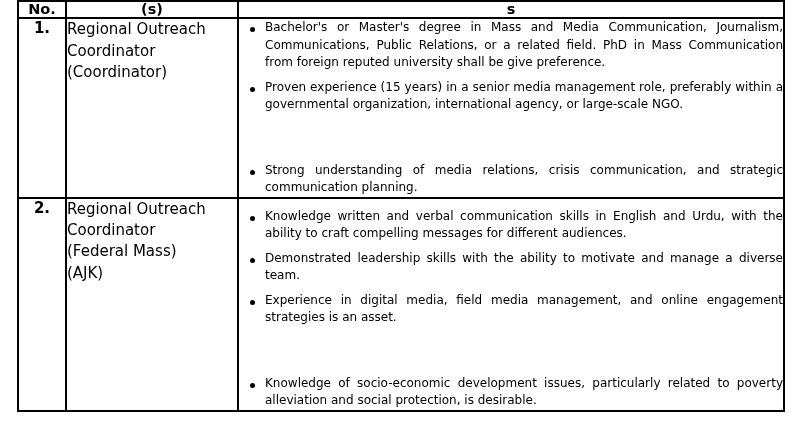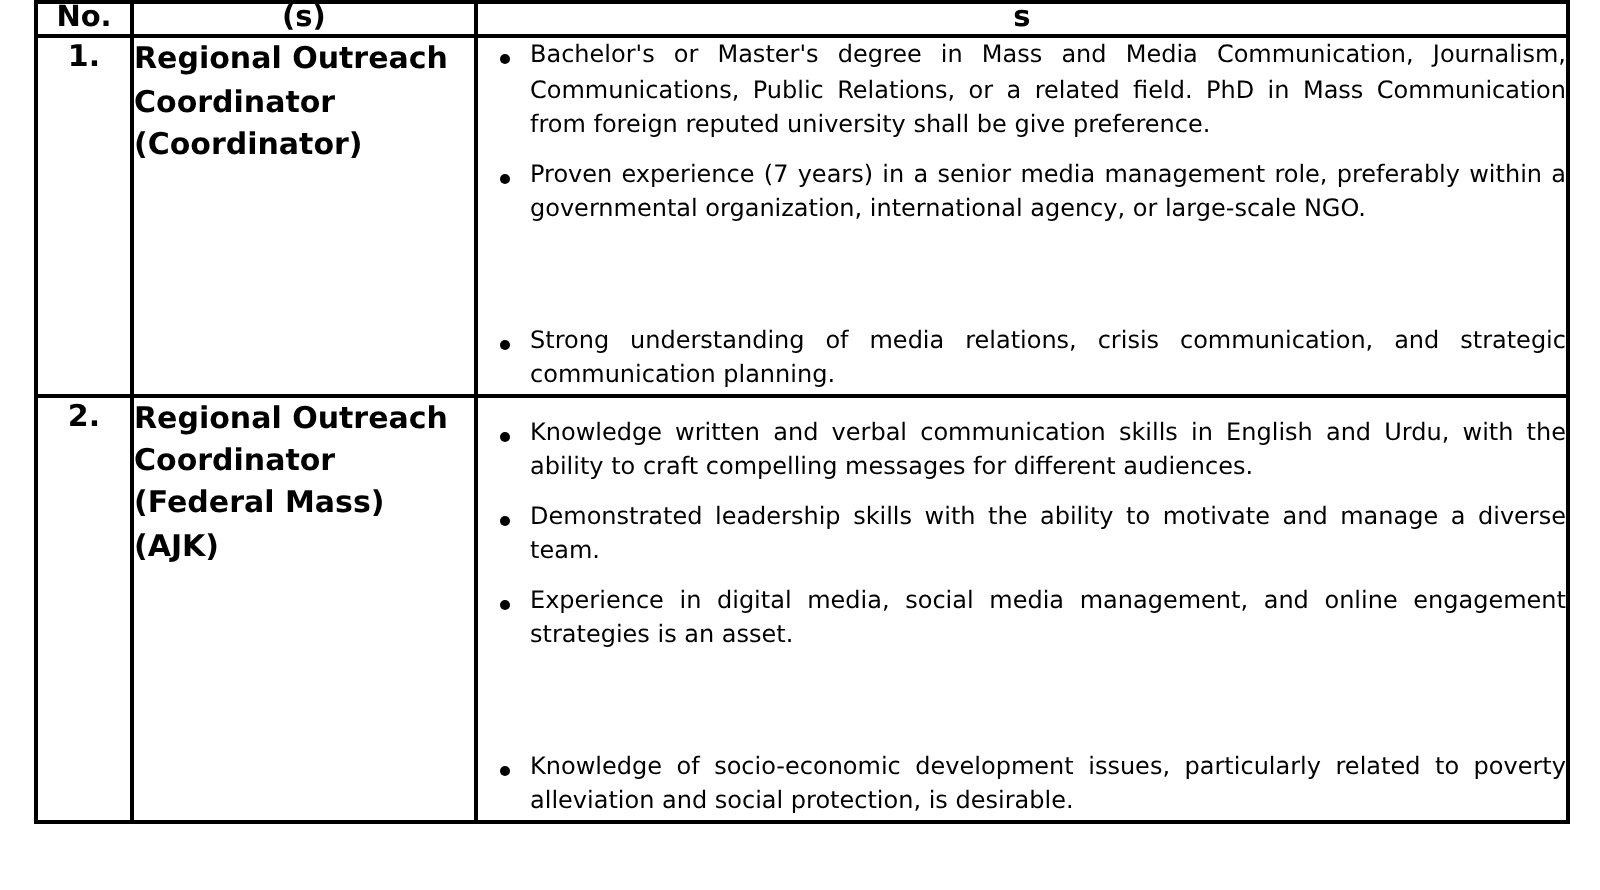--- a/index.html
+++ b/index.html
@@ -50,21 +50,21 @@
   .hdr-no { text-align: center !important; }
   .cell-no {
     text-align: center;
     font-size: 15px;
     font-weight: bold;
     padding: 12px 4px 0 4px;
     line-height: 1.25;
   }
   .cell-pos {
     font-size: 15px;
-    font-weight: bold;
+    font-weight: normal;
     padding: 11px 8px 10px 10px;
     line-height: 1.42;
   }
   .cell-req {
     padding: 8px 10px 8px 4px;
     font-size: 12px;
     line-height: 1.45;
   }
   ul.reqs {
     margin: 0;
@@ -113,37 +113,37 @@
       <tr class="row1">
         <td class="cell-no">1.</td>
         <td class="cell-pos">
           <div>Regional Outreach</div>
           <div>Coordinator</div>
           <div>(Coordinator)</div>
         </td>
         <td class="cell-req">
           <ul class="reqs">
             <li>Bachelor's or Master's degree in Mass and Media Communication, Journalism, Communications, Public Relations, or a related field. PhD in Mass Communication from foreign reputed university shall be give preference.</li>
-            <li>Proven experience (7 years) in a senior media management role, preferably within a governmental organization, international agency, or large-scale NGO.</li>
+            <li>Proven experience (15 years) in a senior media management role, preferably within a governmental organization, international agency, or large-scale NGO.</li>
             <li>Strong understanding of media relations, crisis communication, and strategic communication planning.</li>
           </ul>
         </td>
       </tr>
       <tr class="row2">
         <td class="cell-no">2.</td>
         <td class="cell-pos">
           <div>Regional Outreach</div>
           <div>Coordinator</div>
           <div>(Federal Mass)</div>
           <div>(AJK)</div>
         </td>
         <td class="cell-req">
           <ul class="reqs">
             <li>Knowledge written and verbal communication skills in English and Urdu, with the ability to craft compelling messages for different audiences.</li>
             <li>Demonstrated leadership skills with the ability to motivate and manage a diverse team.</li>
-            <li>Experience in digital media, social media management, and online engagement strategies is an asset.</li>
+            <li>Experience in digital media, field media management, and online engagement strategies is an asset.</li>
             <li>Knowledge of socio-economic development issues, particularly related to poverty alleviation and social protection, is desirable.</li>
           </ul>
         </td>
       </tr>
     </tbody>
   </table>
 </div>
 
 </body></html>

